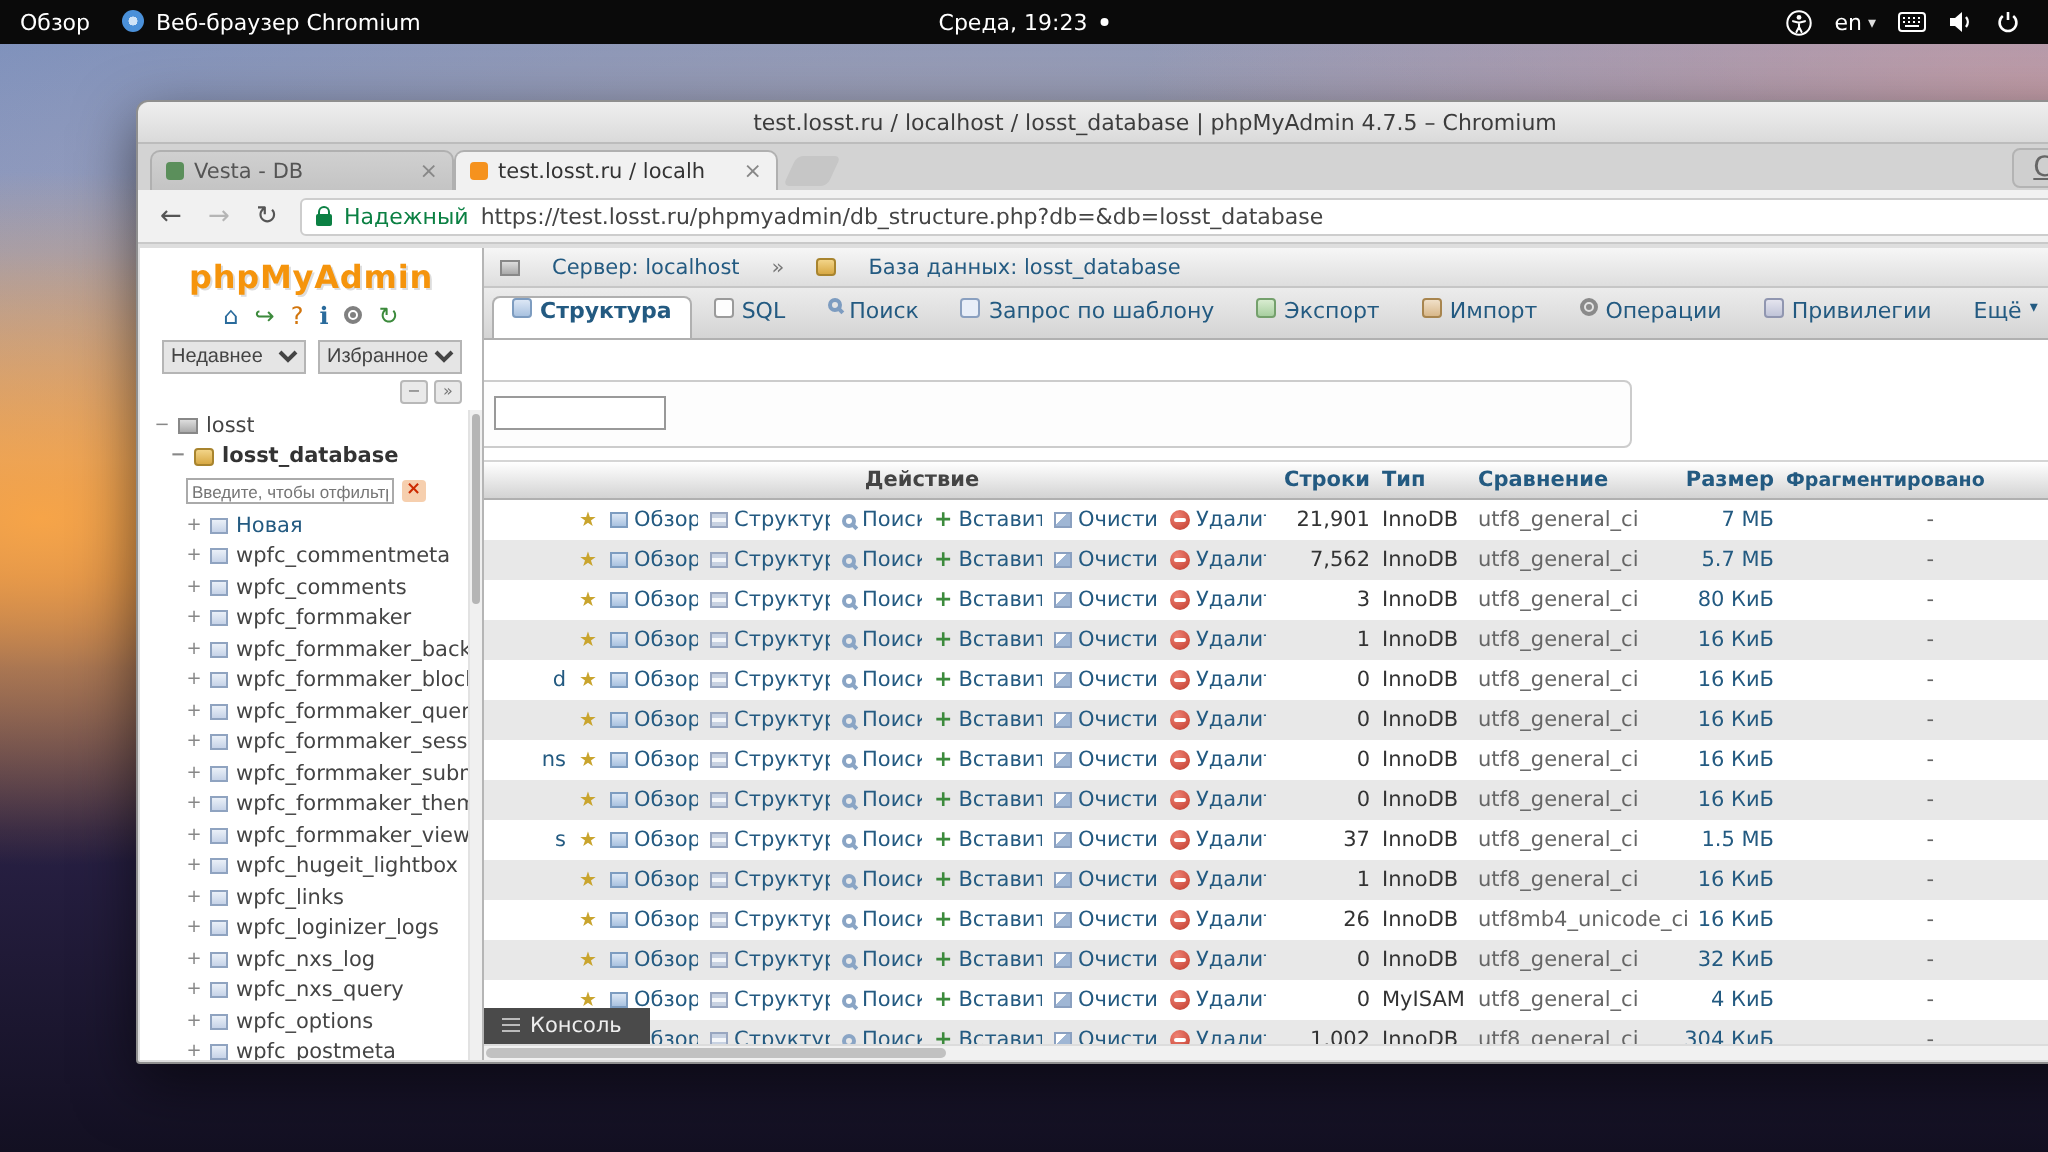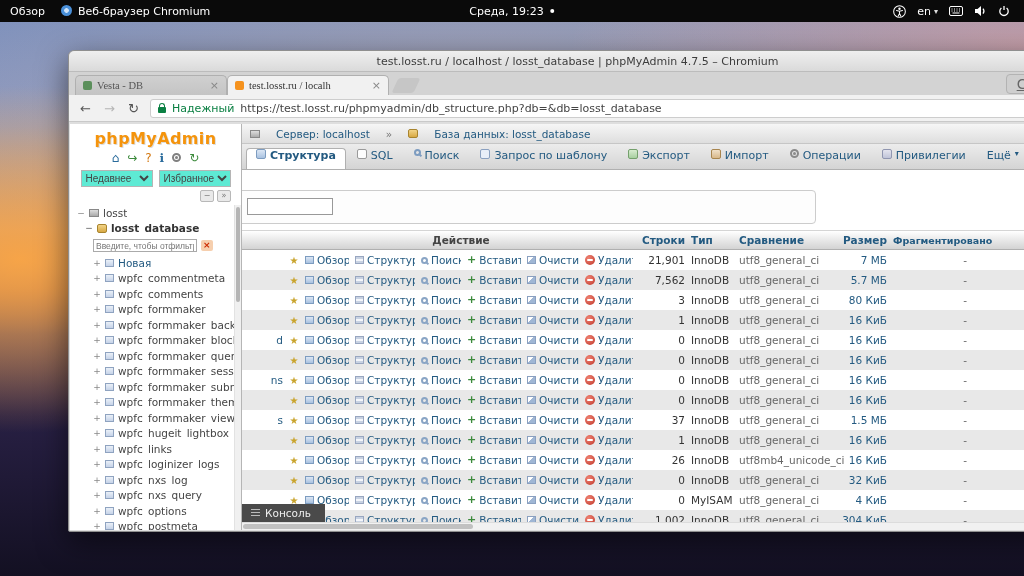--- a/index.html
+++ b/index.html
@@ -36,21 +36,21 @@
   .wclose { position:absolute; right:9px; top:2px; font-size:13px; color:#777; cursor:pointer; line-height:15px; }
 
   .tabstrip { height:23px; background:#d3d3d3; display:flex; align-items:flex-end; padding:0 6px; }
   .btab { display:flex; align-items:center; gap:5px; height:20px; padding:0 7px; font-size:10.5px; color:#555;
           background:linear-gradient(#d0d0d0,#c4c4c4); border:1px solid #b0b0b0; border-bottom:none;
           border-radius:5px 5px 0 0; width:152px; cursor:pointer; }
   .btab.active { background:#f1f1f1; color:#333; width:162px; }
   .fav { width:9px; height:9px; border-radius:2px; flex:none; }
   .fav1 { background:#5b8f5b; }
   .fav2 { background:#f5921e; }
-  .btab-t { flex:1; overflow:hidden; white-space:nowrap;font-family:Liberation Serif, serif; }
+  .btab-t { flex:1; overflow:hidden; white-space:nowrap; }
   .tclose { color:#888; font-size:11px; }
   .newtab { width:22px; height:15px; background:#c6c6c6; border-radius:3px; margin:0 0 2px 6px; transform:skewX(-25deg); }
   .profile-chip { margin-left:auto; align-self:center; background:#cfcfcf; border:1px solid #b3b3b3; border-radius:4px;
                   font-size:14px; color:#666; padding:1px 10px; cursor:pointer;text-decoration:underline; }
 
   .toolbar { height:27px; background:#f1f1f1; border-bottom:1px solid #c9c9c9; display:flex; align-items:center;
              gap:9px; padding:0 9px; }
   .navbtn { font-size:13px; color:#555; width:15px; text-align:center; cursor:pointer; }
   .navbtn.disabled { color:#b5b5b5; }
   .urlbox { flex:1; height:19px; background:#fff; border:1px solid #cdcdcd; border-radius:3px; display:flex;
@@ -69,21 +69,21 @@
   
   .pma-side { width:172px; background:#fff; border-right:1px solid #b5b5b5; position:relative; flex:none; overflow:hidden; }
   .pma-logo { text-align:center; font-size:16px; font-weight:bold; color:#f5940c; padding-top:5px; height:24px;
               letter-spacing:.4px; text-shadow:1px 1px 0 #ddd; cursor:pointer; }
   .pma-navicons { display:flex; justify-content:center; align-items:center; gap:8px; height:20px; padding:2px 0 3px; }
   .nico { font-size:12px; line-height:12px; cursor:pointer; }
   .n-blue { color:#2a6b9c; } .n-green { color:#3c8a3c; } .n-orange { color:#d2750c; }
   .gearc { width:9px; height:9px; border:2px solid #808080; border-radius:50%; display:inline-block; position:relative; }
   .gearc::after { content:""; position:absolute; inset:1px; background:#808080; border-radius:50%; }
   .pma-selects { display:flex; gap:6px; justify-content:center; padding:2px 4px; height:22px; }
-  .pma-selects select { font-size:10px; height:17px; width:72px; border:1px solid #b5b5b5; background:#5eead4; color:#444; }
+  .pma-selects select { font-size:10px; height:17px; width:72px; border:1px solid #b5b5b5; background:#e5e5e5; color:#444; }
   .mini-row { display:flex; justify-content:flex-end; gap:3px; padding:0 10px 2px; height:14px; }
   .mini-btn { width:14px; height:12px; background:#e9e9e9; border:1px solid #b8b8b8; border-radius:2px; font-size:8px;
               line-height:10px; text-align:center; color:#777; cursor:pointer; }
 
   .tree { position:absolute; top:81px; bottom:0; left:0; right:7px; overflow:hidden; font-size:10.5px; color:#444; }
   .titem { display:flex; align-items:center; gap:4px; height:15.5px; padding-left:7px; white-space:nowrap; cursor:pointer; }
   .titem.dbsel { padding-left:15px; font-weight:bold; color:#333; }
   .titem.filterrow { padding-left:23px; height:19px; }
   .titem.newt { padding-left:23px; color:#235a81; }
   .titem.tbl { padding-left:23px; }

